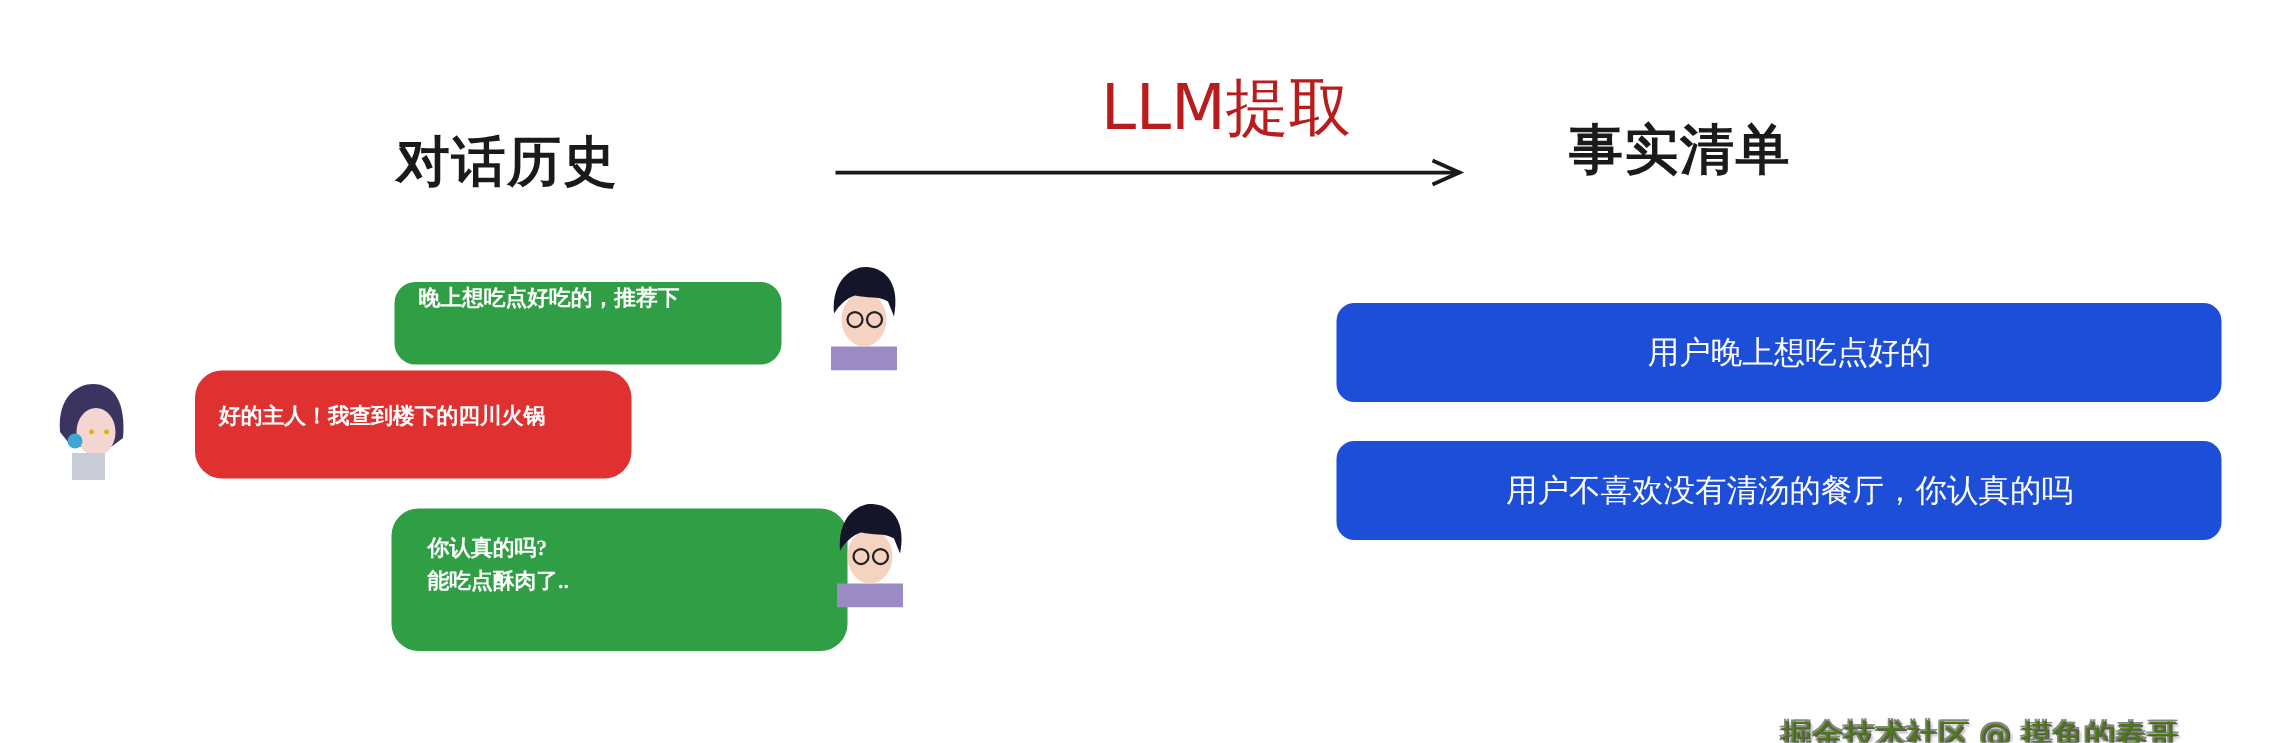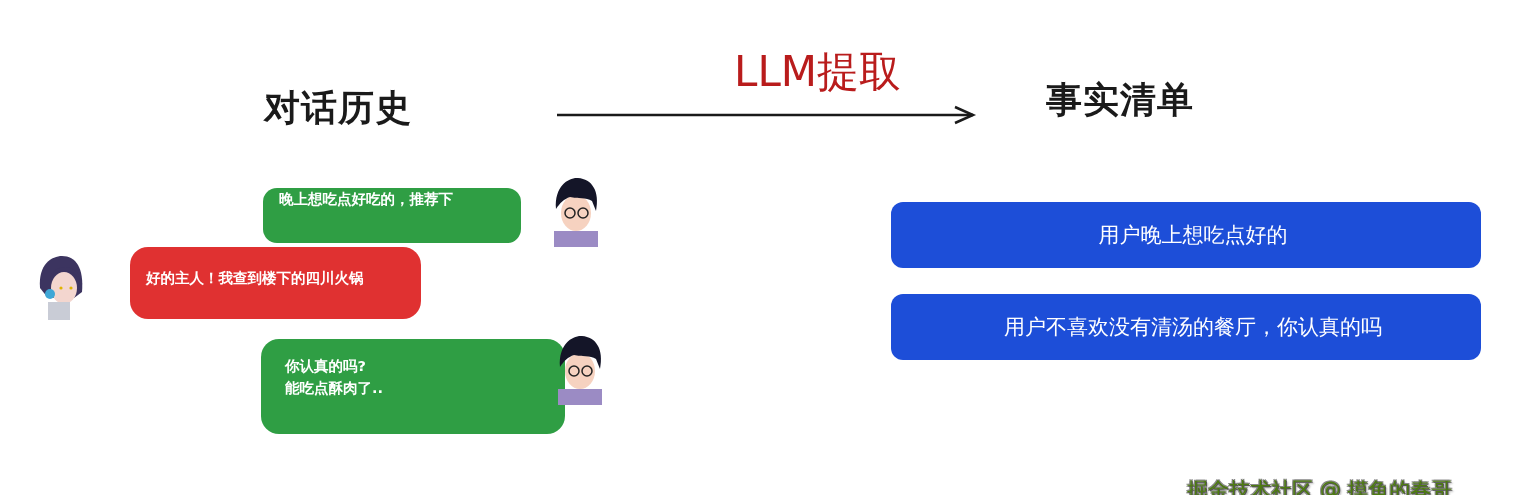--- a/index.html
+++ b/index.html
@@ -9,21 +9,21 @@
     #left-title { left: 264px; top: 84px; }
     #right-title { left: 1046px; top: 76px; }
     #arrow-label { position: absolute; left: 734px; top: 44px; font-size: 42px; color: #b91c1c; }
     #arrow { position: absolute; left: 555px; top: 100px; }
     .bubble { position: absolute; color: #fff; font-size: 14.5px; line-height: 22px; font-weight: bold;
       box-sizing: border-box; }
     .green { background: #2f9e44; }
     .red { background: #e03131; }
     #b1 { left: 263px; top: 188px; width: 258px; height: 55px; border-radius: 14px; padding: 0 16px; }
     #b2 { left: 106px; top: 247px; width: 291px; height: 72px; border-radius: 18px; padding: 20px 16px; margin-left: 24px; }
-    #b3 { left: 261px; top: 339px; width: 304px; height: 95px; border-radius: 18px; padding: 16px 24px; }
+    #b3 { left: 261px; top: 339px; width: 304px; height: 95px; border-radius: 18px; padding: 16px 24px; font-family: Liberation Serif, serif; }
     .avatar { position: absolute; width: 56px; height: 72px; }
     #av1 { left: 548px; top: 175px; }
     #av2 { left: 34px; top: 252px; width: 52px; height: 68px; }
     #av3 { left: 552px; top: 333px; }
     .fact { position: absolute; left: 891px; width: 576px; height: 66px; background: #1d4ed8;
       border-radius: 12px; color: #fff; font-size: 21px; display: flex; align-items: center; justify-content: center; padding-left: 14px; }
     #f1 { top: 202px; }
     #f2 { top: 294px; }
     #watermark { position: absolute; left: 1187px; top: 476px; font-size: 21px; color: #4d7c0f;
       text-shadow: 1px 1px 0 #555, -1px -1px 0 #888, 1px -1px 0 #888, -1px 1px 0 #888, 2px 2px 2px rgba(0,0,0,0.35); }

